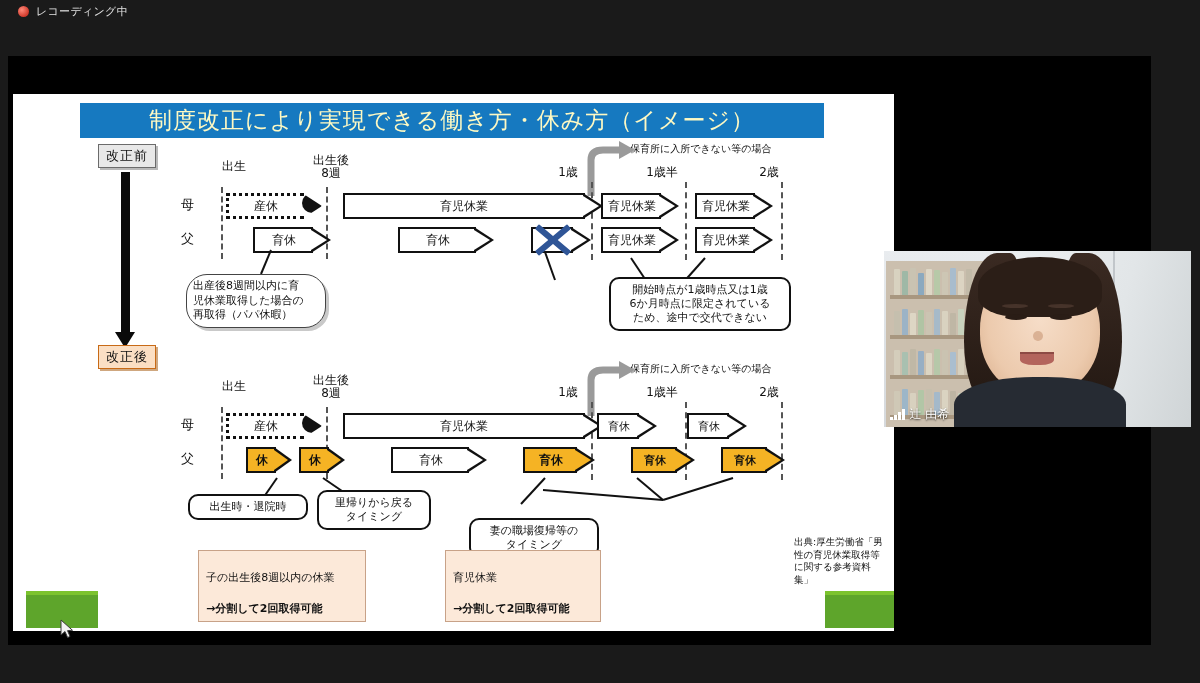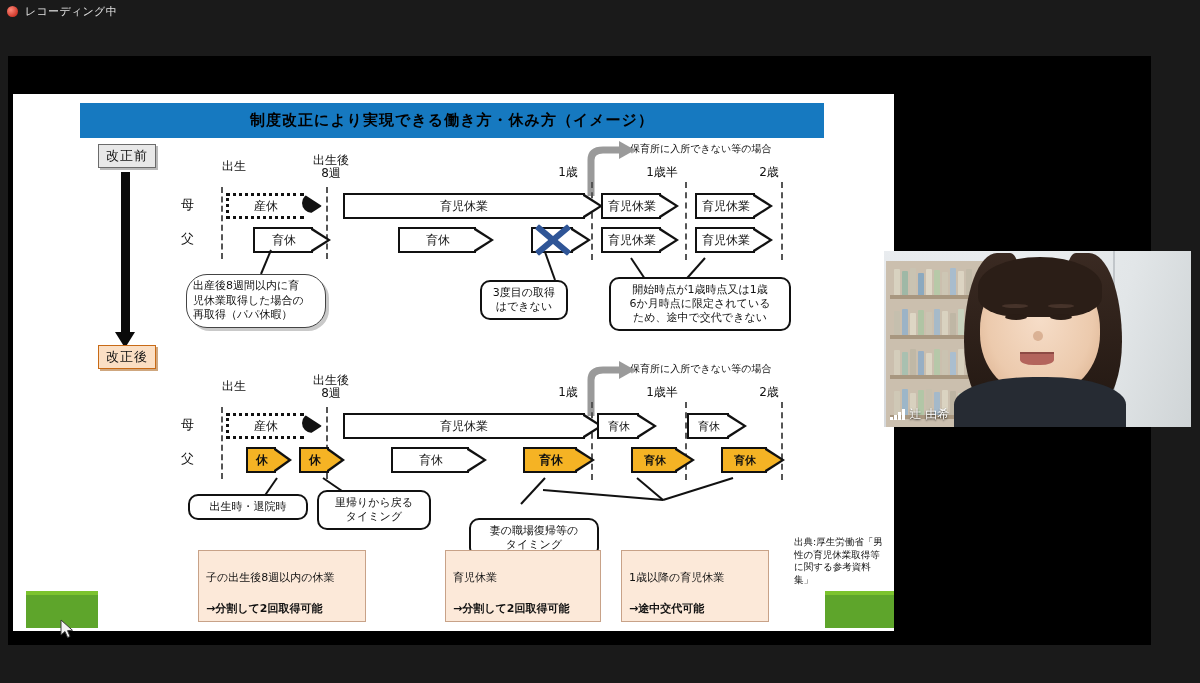--- a/index.html
+++ b/index.html
@@ -8,21 +8,21 @@
     background: #1a1a1a;
     font-family: "DejaVu Sans", "Liberation Sans", sans-serif;
     overflow: hidden;
   }
   .app { position: relative; width: 1200px; height: 683px; background: #1a1a1a; }
 
   
   .rec-bar {
     position: absolute; left: 0; top: 0; width: 1200px; height: 22px;
     background: #1a1a1a; display: flex; align-items: center; gap: 7px;
-    padding-left: 7px;
+    padding-left: 18px;
   }
   .rec-dot {
     width: 11px; height: 11px; border-radius: 50%;
     background: radial-gradient(circle at 35% 35%, #ff8a7a, #d0392b 70%);
     flex: none;
   }
   .rec-text { color: #e2e2e2; font-size: 11px; letter-spacing: .3px; }
 
   
   .stage {
@@ -33,21 +33,21 @@
   .slide {
     position: absolute; left: 5px; top: 38px; width: 881px; height: 537px;
     background: #ffffff;
   }
 
   .title-bar {
     position: absolute; left: 67px; top: 9px; width: 744px; height: 35px;
     background: #1679c0; display: flex; align-items: center; justify-content: center;
   }
   .title-bar span {
-    color: #000000; font-size: 15px; font-weight: 700; letter-spacing: 1px;
+    color: #fef9c3; font-size: 23px; font-weight: 400; letter-spacing: 1px;
   }
 
   
   .badge {
     position: absolute; font-size: 13px; padding: 2px 7px;
     border: 1px solid #555; color: #111; letter-spacing: 1px;
   }
   .badge.before { left: 85px; top: 50px; background: #e8e8e8; border-color:#6b6b6b;
     box-shadow: 2px 2px 0 #b9b9b9; }
   .badge.after  { left: 85px; top: 251px; background: #fbdfc4; border-color:#c86a16;
@@ -326,22 +326,20 @@
       <svg style="position:absolute;left:520px;top:156px;" width="40" height="38">
         <path d="M12,2 L22,30" stroke="#111" stroke-width="2" fill="none"></path>
       </svg>
       <svg style="position:absolute;left:240px;top:154px;" width="40" height="30">
         <path d="M18,2 L8,26" stroke="#111" stroke-width="2" fill="none"></path>
       </svg>
 
       <div class="note" style="left:173px;top:180px;width:140px;border-radius:21px;">出産後8週間以内に育
 児休業取得した場合の
 再取得（パパ休暇）</div>
-      <div class="callout" style="left:467px;top:186px;width:88px;">3度目の取得
-はできない</div>
       <div class="callout" style="left:596px;top:183px;width:182px;">開始時点が1歳時点又は1歳
 6か月時点に限定されている
 ため、途中で交代できない</div>
 
       <div class="badge after">改正後</div>
 
       <div class="tlabel" style="left:196px;top:286px;width:50px;">出生</div>
       <div class="tlabel" style="left:288px;top:280px;width:60px;">出生後
 8週</div>
       <div class="tlabel" style="left:533px;top:292px;width:44px;">1歳</div>
@@ -449,24 +447,20 @@
       <div class="callout" style="left:456px;top:396px;width:130px;margin-top:28px;">妻の職場復帰等の
 タイミング</div>
 
       <div class="summary" style="left:185px;top:456px;width:168px;">
         <div>子の出生後8週以内の休業</div>
         <b>→分割して2回取得可能</b>
       </div>
       <div class="summary" style="left:432px;top:456px;width:156px;">
         <div>育児休業</div>
         <b>→分割して2回取得可能</b>
-      </div>
-      <div class="summary" style="left:608px;top:456px;width:148px;">
-        <div>1歳以降の育児休業</div>
-        <b>→途中交代可能</b>
       </div>
 
       <div class="source">出典:厚生労働省「男性の育児休業取得等に関する参考資料集」</div>
 
       <div class="greenrect l"></div>
       <div class="greenrect r"></div>
     </div>
 
     <div class="cursor">
       <svg width="14" height="20" viewBox="0 0 14 20">

